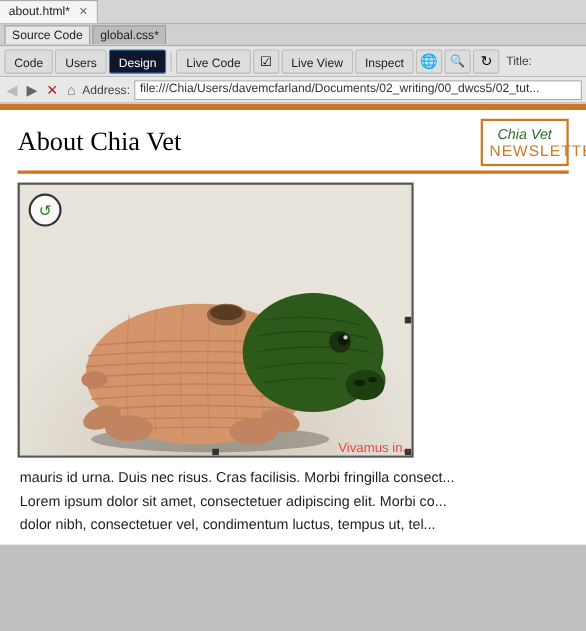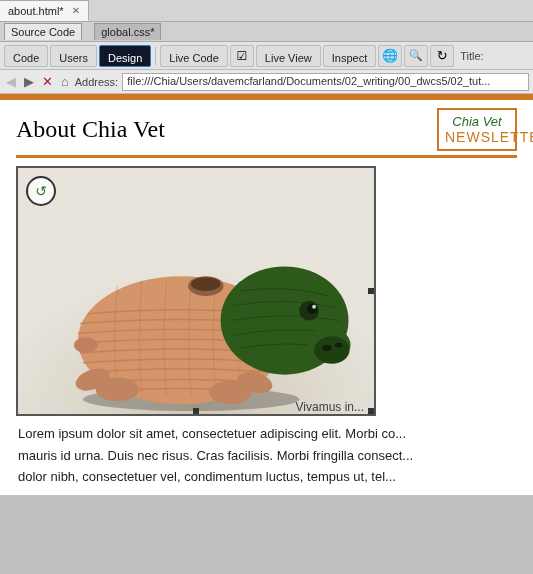--- a/index.html
+++ b/index.html
@@ -44,21 +44,21 @@
     }
 
     
     .source-tab-bar {
       display: flex;
       align-items: center;
       background: #d0d0d0;
       border-bottom: 1px solid #aaa;
       height: 20px;
       padding: 0 4px;
-      gap: 12px;
+      gap: 2px;
     }
     .source-tab {
       font-size: 11px;
       color: #222;
       padding: 2px 6px;
       cursor: pointer;
       background: #bbb;
       border: 1px solid #999;
       border-bottom: none;
     }
@@ -432,21 +432,21 @@
         <div class="resize-handle">
           <span class="resize-arrows">↺</span>
         </div>
 
         <div class="corner-handle corner-br"></div>
         <div class="corner-handle corner-bm"></div>
         <div class="corner-handle corner-rm"></div>
       </div>
       
       
-      <span style="position:absolute; right:12px; bottom:2px; font-size:12px; color:#404040;text-align:right;">Vivamus in...</span>
+      <span style="position:absolute; right:0; bottom:2px; font-size:12px; color:#ef4444;text-align:right;">Vivamus in...</span>
     </div>
     
     
+    <div class="body-text" style="margin-bottom:2px;">mauris id urna. Duis nec risus. Cras facilisis. Morbi fringilla consect...</div>
     <div class="body-text" style="margin-bottom:2px;">Lorem ipsum dolor sit amet, consectetuer adipiscing elit. Morbi co...</div>
-    <div class="body-text" style="margin-bottom:2px;">mauris id urna. Duis nec risus. Cras facilisis. Morbi fringilla consect...</div>
     <div class="body-text">dolor nibh, consectetuer vel, condimentum luctus, tempus ut, tel...</div>
   </div>
 </div>
 
 </body></html>

